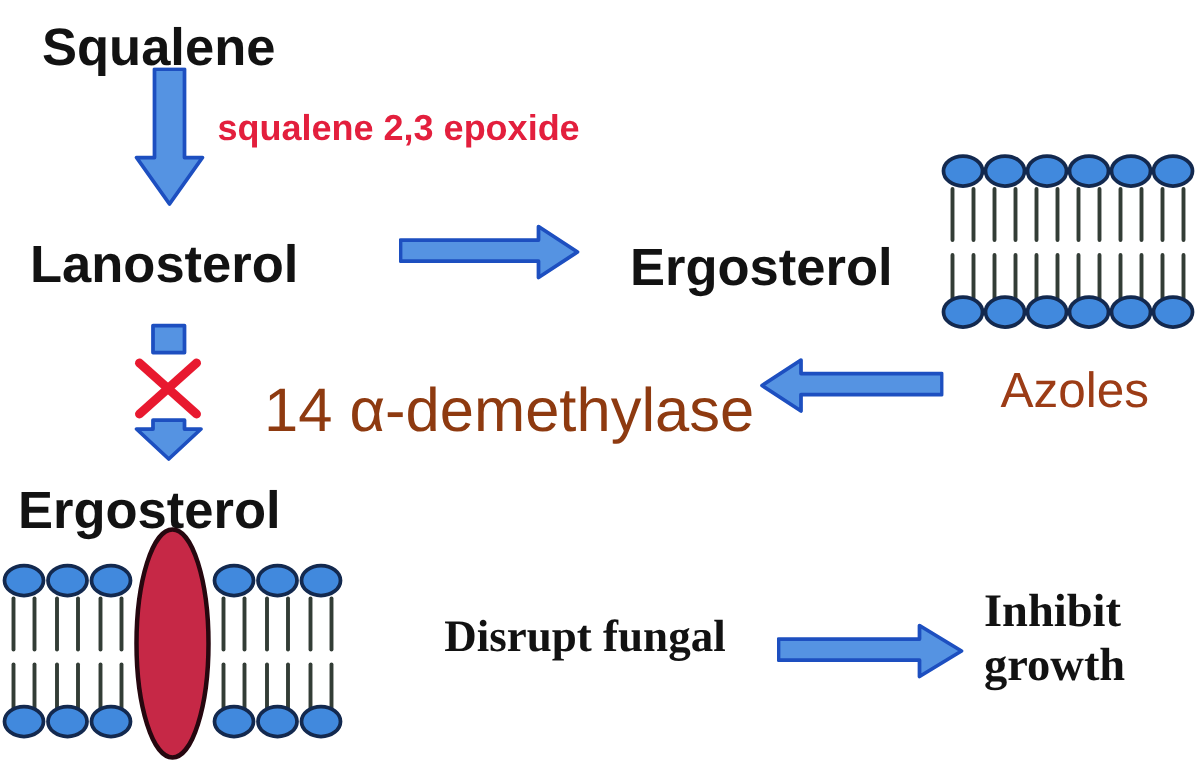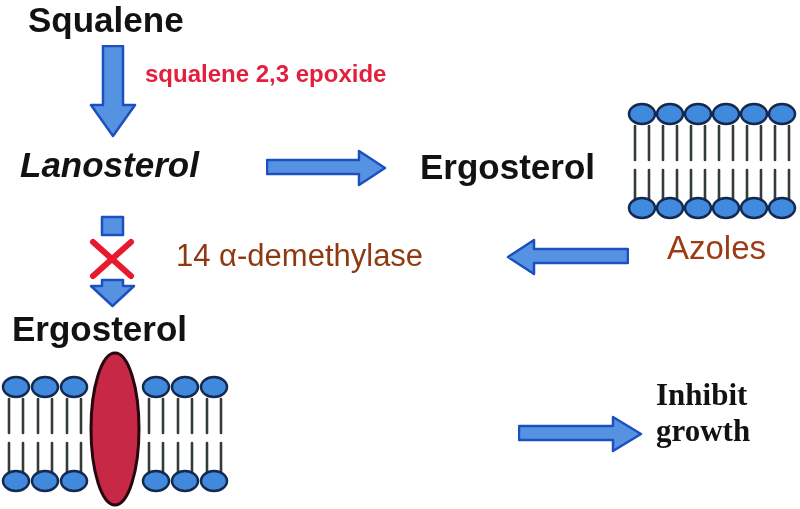--- a/index.html
+++ b/index.html
@@ -5,21 +5,21 @@
   html, body { margin: 0; padding: 0; }
   body { font-family: "Liberation Sans", sans-serif; }
   .canvas {
     position: relative;
     width: 800px;
     height: 509px;
     background: var(--background, #fff);
     overflow: hidden;
   }
   .abs { position: absolute; }
-  .lbl { position: absolute; white-space: nowrap; line-height: 1.05; }
+  .lbl { position: absolute; white-space: nowrap; line-height: 1.05; margin-top: 12px; }
   .sans { font-family: "Liberation Sans", sans-serif; }
   .serif { font-family: "Liberation Serif", serif; }
   .bold { font-weight: bold; }
   .black { color: var(--text-black); }
   .red { color: var(--red-label); }
   .enzyme { color: var(--enzyme-brown); }
   .azoles { color: var(--azoles-brown); }
   .navy { color: var(--triazoles-navy); }
 
   .arrow {
@@ -70,21 +70,21 @@
 <div class="canvas">
 
   <div class="lbl sans bold black" style="left:28px; top:2px; font-size:35px;">Squalene</div>
 
   <svg class="abs" style="left:88px; top:45px;" width="50" height="94">
     <polygon class="arrow" points="15,1 35,1 35,60 47,60 25,91 3,60 15,60"></polygon>
   </svg>
 
   <div class="lbl sans bold red" style="left:145px; top:61px; font-size:24px;">squalene 2,3 epoxide</div>
 
-  <div class="lbl sans bold black" style="left:20px; top:147px; font-size:35px;font-style:italic;">Lanosterol</div>
+  <div class="lbl sans bold black" style="left:20px; top:147px; font-size:35px;">Lanosterol</div>
 
   <svg class="abs" style="left:266px; top:148px;" width="122" height="40">
     <polygon class="arrow" points="1,12 93,12 93,3 119,20 93,37 93,26 1,26"></polygon>
   </svg>
 
   <div class="lbl sans bold black" style="left:420px; top:149px; font-size:35px;">Ergosterol</div>
 
   <svg class="abs" style="left:626px; top:98px;" width="172" height="128">
     <use href="#lipid-unit" x="16" y="6"></use>
     <use href="#lipid-unit" x="44" y="6"></use>
@@ -96,41 +96,42 @@
 
   <svg class="abs" style="left:85px; top:214px;" width="56" height="96">
     <rect class="arrow" x="17" y="3" width="21" height="18"></rect>
     <g>
       <line class="xmark" x1="8" y1="28" x2="46" y2="62"></line>
       <line class="xmark" x1="46" y1="28" x2="8" y2="62"></line>
     </g>
     <polygon class="arrow" points="17,66 38,66 38,72 49,72 27.5,92 6,72 17,72"></polygon>
   </svg>
 
-  <div class="lbl sans enzyme" style="left:176px; top:240px; font-size:31px;">14 α-demethylase</div>
+  <div class="lbl sans enzyme" style="left:176px; top:240px; font-size:41px;">14 α-demethylase</div>
 
   <svg class="abs" style="left:503px; top:237px;" width="126" height="40">
     <polygon class="arrow" points="125,12 31,12 31,3 5,20 31,37 31,26 125,26"></polygon>
   </svg>
 
   <div class="lbl sans azoles" style="left:667px; top:231px; font-size:33px;">Azoles</div>
 
   <div class="lbl sans bold black" style="left:12px; top:311px; font-size:35px;">Ergosterol</div>
 
   <svg class="abs" style="left:0px; top:350px;" width="238" height="160">
     <use href="#lipid-unit" x="16" y="27"></use>
     <use href="#lipid-unit" x="45" y="27"></use>
     <use href="#lipid-unit" x="74" y="27"></use>
     <ellipse class="sterol" cx="115" cy="79" rx="24" ry="76"></ellipse>
     <use href="#lipid-unit" x="156" y="27"></use>
     <use href="#lipid-unit" x="185" y="27"></use>
     <use href="#lipid-unit" x="214" y="27"></use>
   </svg>
 
   <div class="lbl serif bold black" style="left:285px; top:394px; font-size:30px; line-height:37px; text-align:center; width:210px;">
+    <span style="display:block">Disrupt fungal</span>
   </div>
 
   <svg class="abs" style="left:518px; top:414px;" width="126" height="40">
     <polygon class="arrow" points="1,12 95,12 95,3 123,20 95,37 95,26 1,26"></polygon>
   </svg>
 
   <div class="lbl serif bold black" style="left:656px; top:377px; font-size:31px; line-height:36px;">
     <span style="display:block">Inhibit</span>
     <span style="display:block">growth</span>
   </div>

